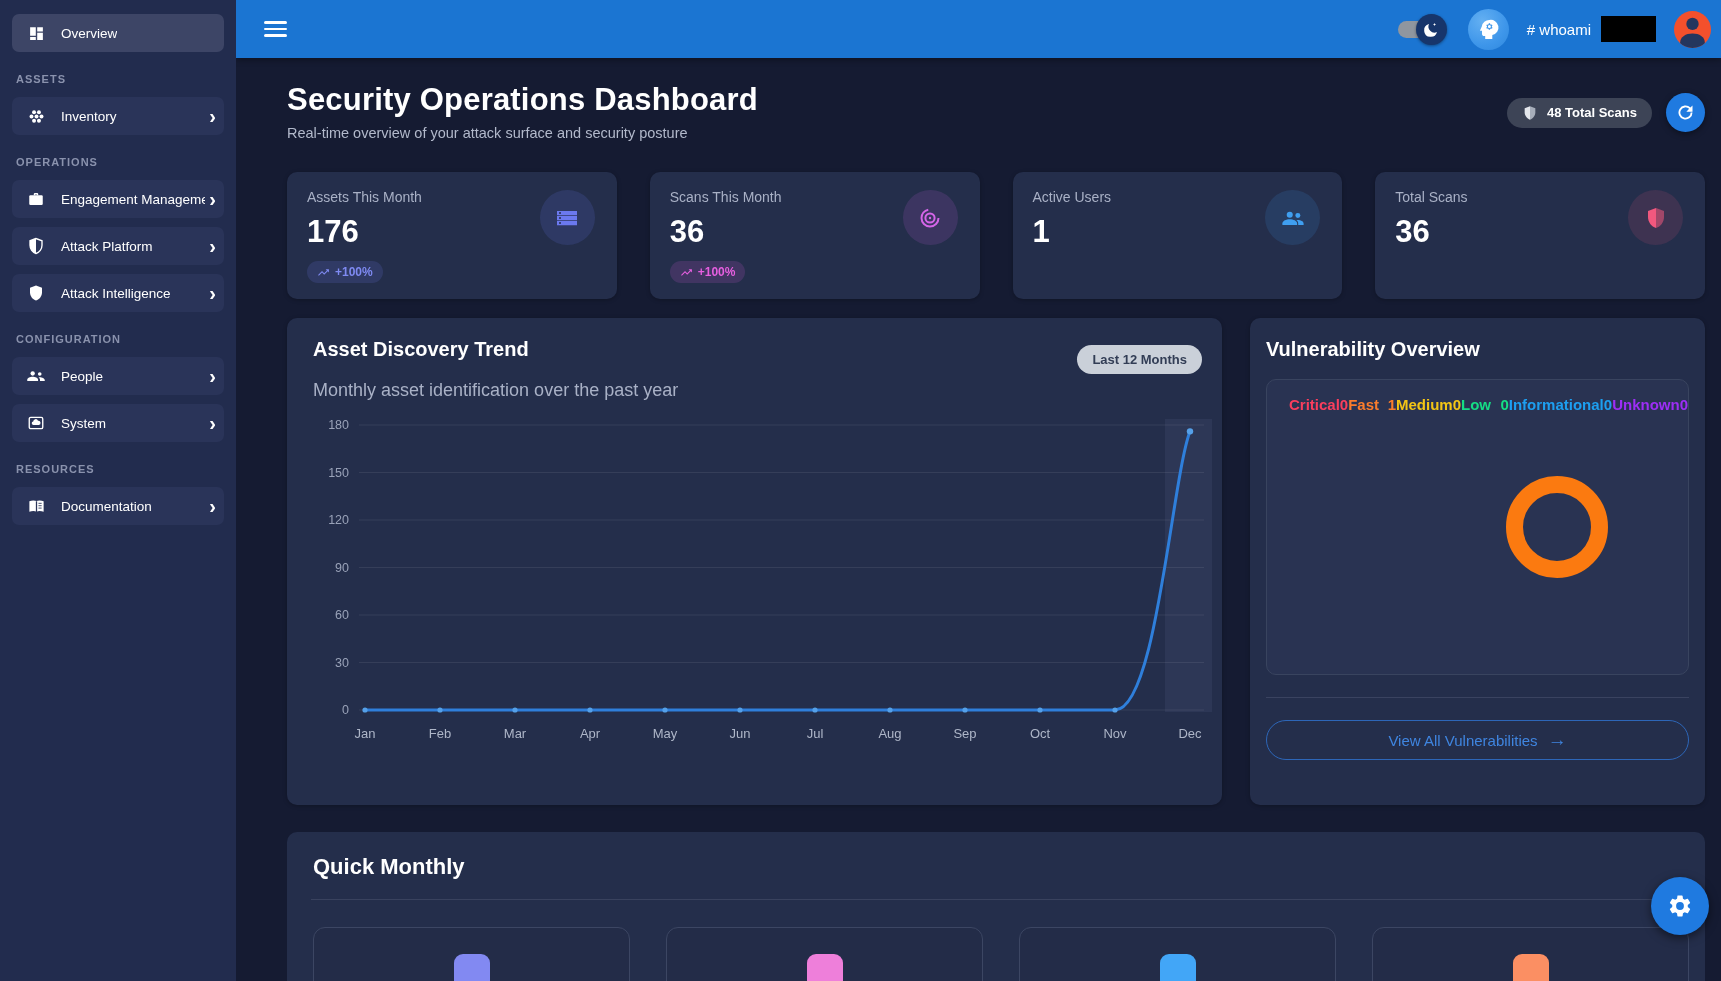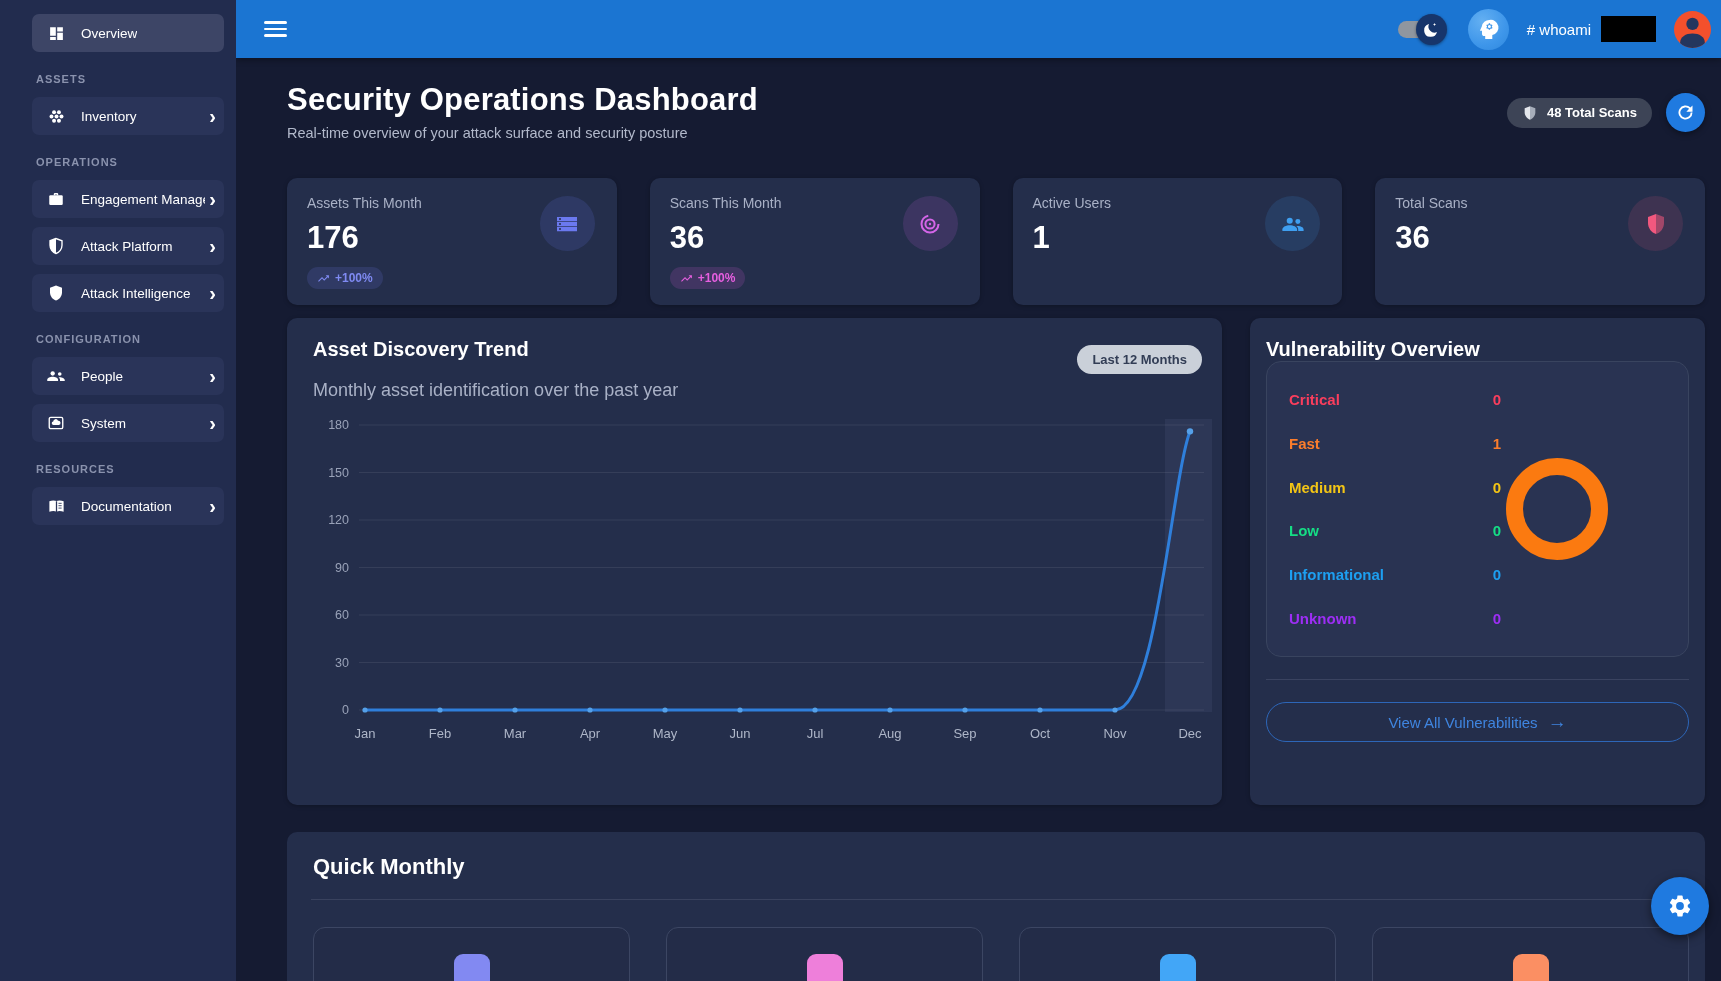--- a/index.html
+++ b/index.html
@@ -16,21 +16,21 @@
   .logo-hex { position:absolute; left:70px; top:18px; }
   .logo-title { position:absolute; left:18px; top:66px; width:200px; color:#ced3dc;
     font-size:25px; letter-spacing:5px; font-weight:400; }
   .logo-sub { position:absolute; left:26px; top:96px; color:#98a1b6; font-size:9px;
     letter-spacing:3.6px; font-weight:bold; }
   .side-toggle { position:absolute; right:8px; top:54px; width:32px; height:13px;
     background:#7e8596; border-radius:7px; cursor:pointer; }
   .side-toggle .knob { position:absolute; left:-3px; top:-3.5px; width:20px; height:20px;
     background:#f5f6f8; border-radius:50%; box-shadow:0 1px 2px rgba(0,0,0,.4); }
 
-  .nav { margin-top:14px;padding-left:20px; }
+  .nav { margin-top:14px; }
   .nav-item { height:38px; margin:0 12px 9px 12px; border-radius:7px; background:#2a3459;
     display:flex; align-items:center; padding:0 8px 0 14px; color:#fff; font-size:13.5px;
     cursor:pointer; white-space:nowrap; }
   .nav-item.active { background:#3d4566; }
   .nav-icon { width:20px; height:20px; margin-right:15px; flex:0 0 auto; display:flex;
     align-items:center; justify-content:center; }
   .nav-label { overflow:hidden; text-overflow:clip; }
   .chevron { margin-left:auto; font-size:20px; font-weight:bold; color:#fff; line-height:1; padding-left:4px; }
   .nav-section { margin:21px 0 12px 16px; font-size:11px; letter-spacing:1px;
     color:#8a92ad; font-weight:bold; }
@@ -59,21 +59,21 @@
   .page-header { position:absolute; left:51px; top:24px; }
   .page-title { margin:0; color:#fff; font-size:31px; font-weight:bold; letter-spacing:.2px; }
   .page-sub { margin-top:7px; color:#b2b9cb; font-size:14.5px; }
   .header-right { position:absolute; top:35px; right:16px; display:flex; align-items:center; gap:14px; }
   .scan-chip { display:flex; align-items:center; gap:9px; background:#3d4456; border-radius:16px;
     padding:7px 15px; color:#fff; font-weight:bold; font-size:13px; }
   .refresh-btn { width:39px; height:39px; border-radius:50%; background:#1f7ae0; display:flex;
     align-items:center; justify-content:center; cursor:pointer; box-shadow:0 2px 6px rgba(0,0,0,.4); }
 
   
-  .stats { position:absolute; left:51px; right:16px; top:120px; height:127px; display:flex; gap:33px; }
+  .stats { position:absolute; left:51px; right:16px; top:114px; height:127px; display:flex; gap:33px; }
   .stat-card { flex:1; background:#242e4b; border-radius:10px; padding:17px 20px; position:relative;
     box-shadow:0 1px 4px rgba(0,0,0,.25); }
   .stat-label { color:#a9b1c6; font-size:14px; }
   .stat-value { color:#fff; font-size:31px; font-weight:bold; margin-top:9px; }
   .stat-badge { display:inline-flex; align-items:center; gap:5px; margin-top:11px;
     padding:4px 10px; border-radius:12px; font-size:12px; font-weight:bold; }
   .stat-icon-wrap { position:absolute; right:22px; top:18px; width:55px; height:55px;
     border-radius:50%; display:flex; align-items:center; justify-content:center; }
 
   
@@ -81,22 +81,22 @@
     background:#242e4b; border-radius:10px; box-shadow:0 1px 4px rgba(0,0,0,.25); }
   .card-title { color:#fff; font-size:20px; font-weight:bold; }
   .card-sub { color:#a9b1c6; font-size:18px; margin-top:19px; }
   .chart-head { padding:20px 24px 0 26px; }
   .range-chip { position:absolute; top:27px; right:20px; background:#cad0d9; color:#323d55;
     font-size:13px; font-weight:bold; padding:7px 15px; border-radius:15px; }
   #trend-chart { position:absolute; left:10px; top:92px; }
 
   .vuln-card { position:absolute; left:1014px; top:260px; width:455px; height:487px;
     background:#242e4b; border-radius:10px; box-shadow:0 1px 4px rgba(0,0,0,.25); padding:20px 16px 0; }
-  .vuln-panel { border:1px solid #39445f; background:#293352; border-radius:15px;
-    height:296px; position:relative; display:flex; flex-direction:column;
+  .vuln-panel { margin-top:18px; border:1px solid #39445f; background:#293352; border-radius:10px;
+    height:296px; position:relative; display:flex; flex-direction:row;
     justify-content:space-around; padding:16px 0 16px 22px; }
   .vuln-row { display:flex; justify-content:space-between; width:212px; font-size:15px; font-weight:bold; }
   .donut { position:absolute; right:80px; top:50%; transform:translateY(-50%); width:102px; height:102px;
     border-radius:50%; border:17px solid #fb7a10; }
   .vuln-divider { border:0; border-top:1px solid #3a4360; margin:22px 0 0; }
   .view-all-btn { margin-top:22px; height:40px; border:1.5px solid #2d66b8; border-radius:20px;
     display:flex; align-items:center; justify-content:center; gap:10px; color:#3f85e0;
     font-size:15px; cursor:pointer; }
   .view-all-arrow { font-size:19px; margin-top:-1px; }
 

